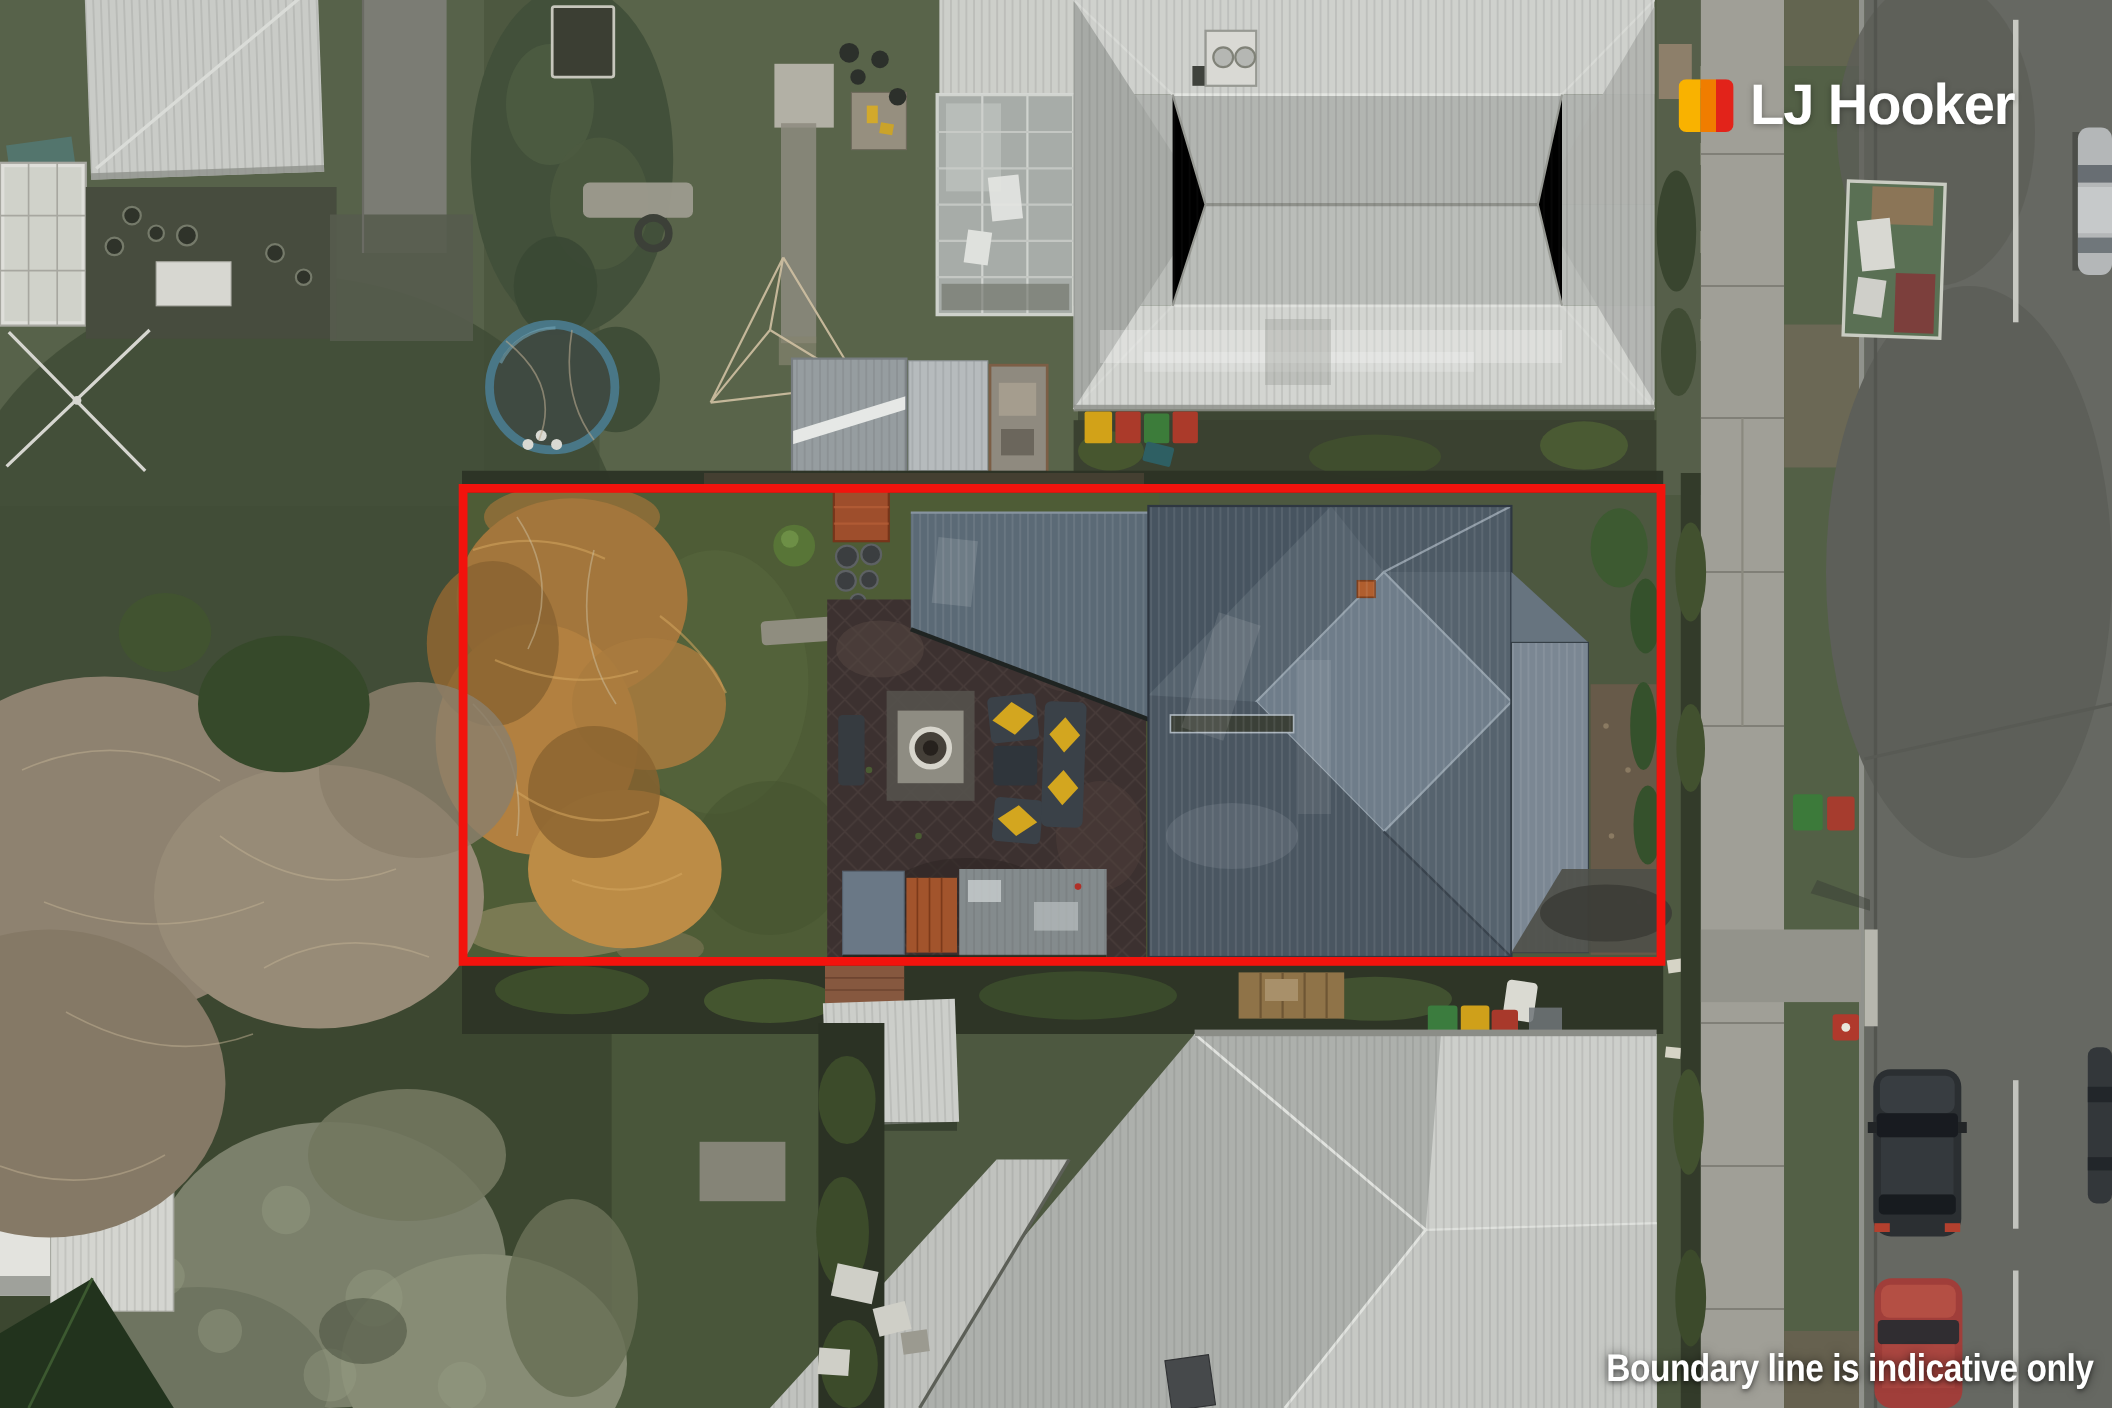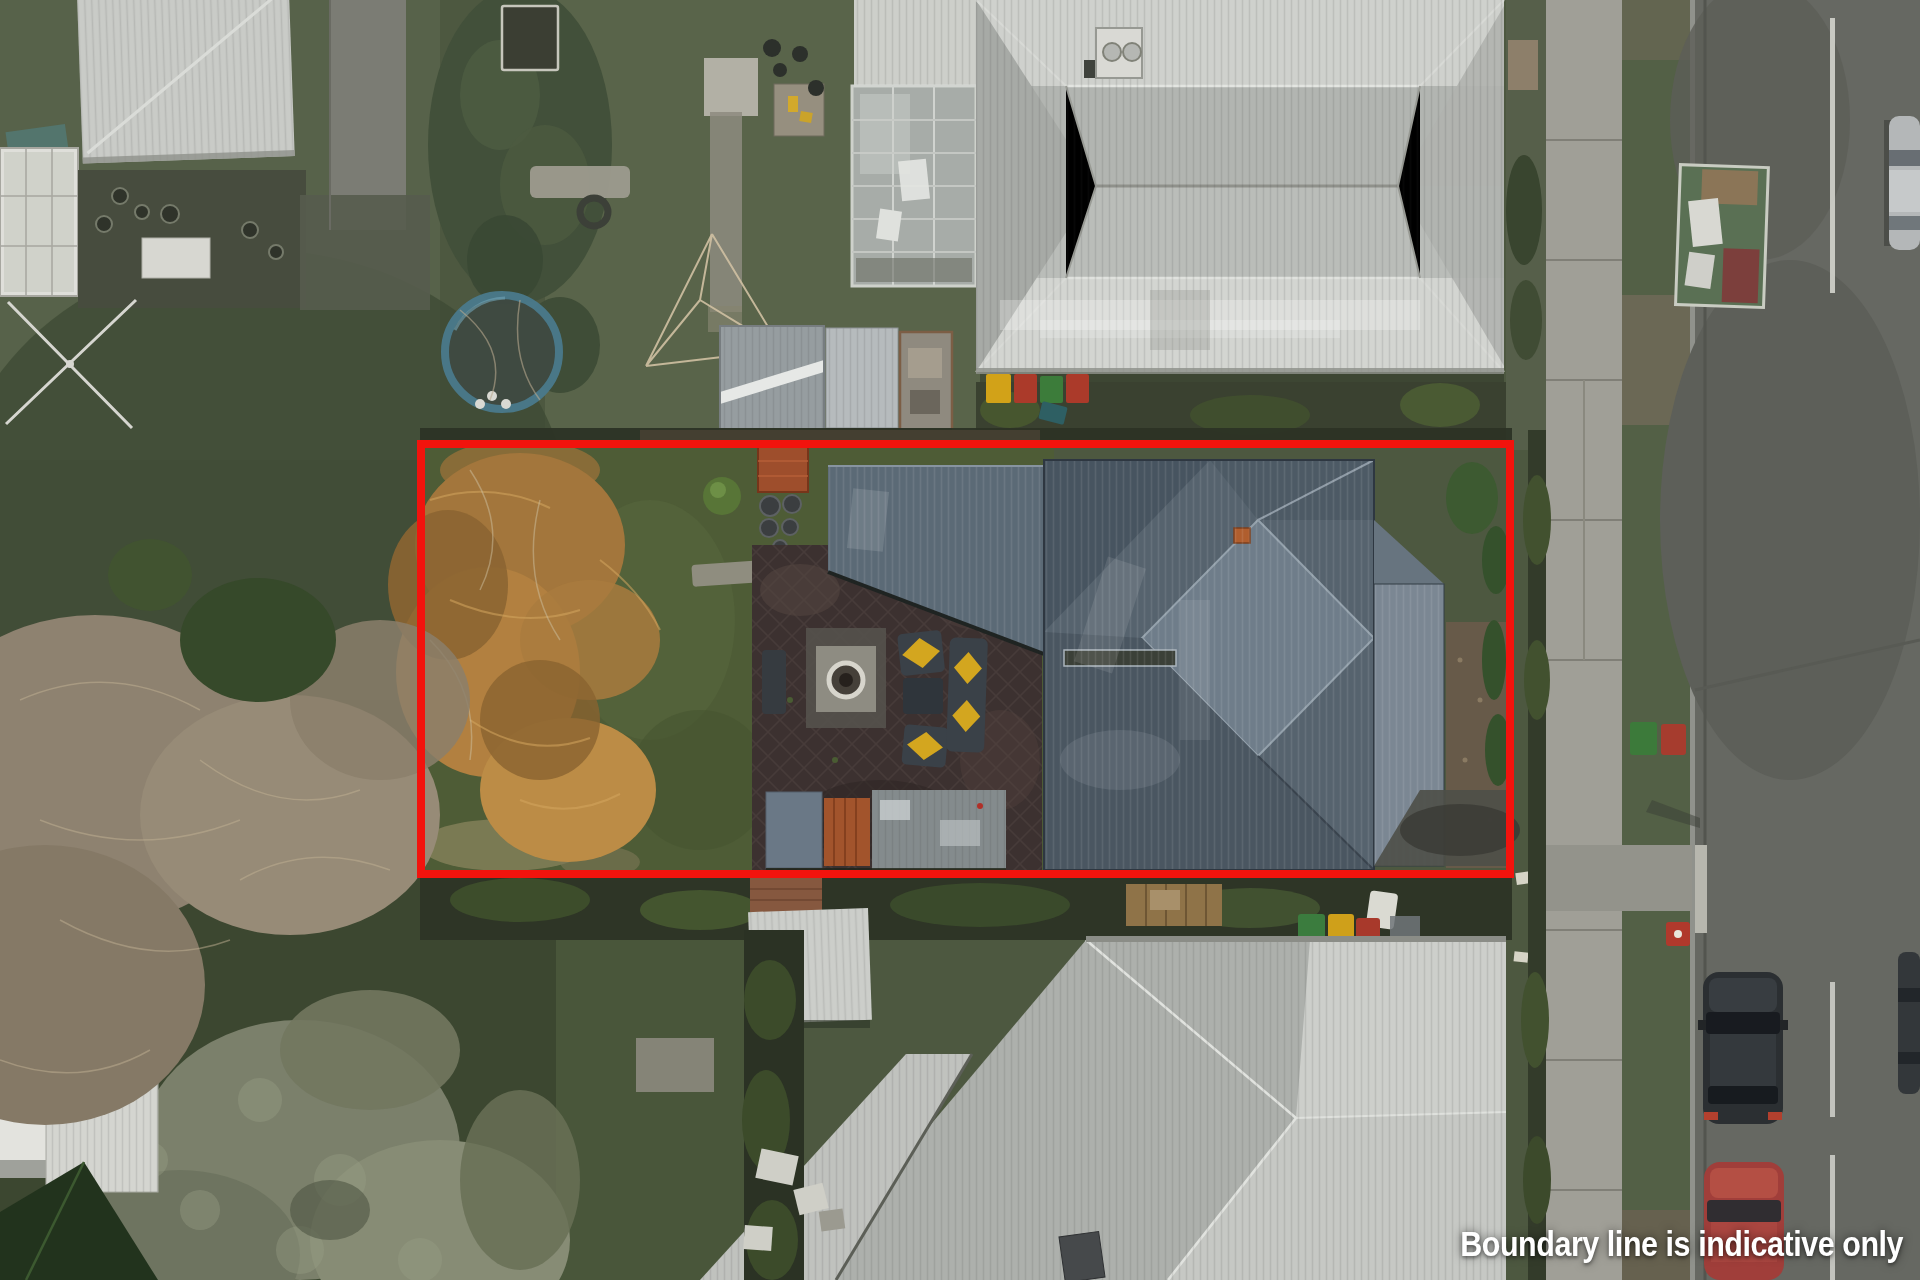--- a/index.html
+++ b/index.html
@@ -511,15 +511,28 @@
     <path d="M455,330 a57,57 0 0 1 50,-32" stroke="#6fa3b5" stroke-width="3" fill="none" opacity=".6"></path>
     <circle cx="492" cy="396" r="5" fill="#d9d9d3"></circle>
         <circle cx="506" cy="404" r="5" fill="#d9d9d3"></circle>
         <circle cx="480" cy="404" r="5" fill="#d9d9d3"></circle>
     <path d="M460,310 q50,40 30,90 M520,300 q-10,60 20,100" stroke="#b8a98d" stroke-width="1.5" fill="none" opacity=".6"></path>
   </g>
 
   <rect x="421" y="444" width="1089" height="430" fill="none" stroke-width="8" stroke="#F2130D"></rect>
 </svg>
 
+<div class="logo">
+  <svg width="50" height="48" viewBox="0 0 50 48">
+    <clipPath id="lm">
+          <rect x="0" y="0" width="50" height="48" rx="7"></rect>
+        </clipPath>
+    <g clip-path="url(#lm)">
+      <rect x="0" y="0" width="20" height="48" fill="#F9B200"></rect>
+      <rect x="20" y="0" width="14" height="48" fill="#F07D00"></rect>
+      <rect x="34" y="0" width="16" height="48" fill="#E2231A"></rect>
+    </g>
+  </svg>
+  <div class="logo-text">LJ Hooker</div>
+</div>
 
 <div class="disclaimer">Boundary line is indicative only</div>
 </div>
 
 </body></html>

